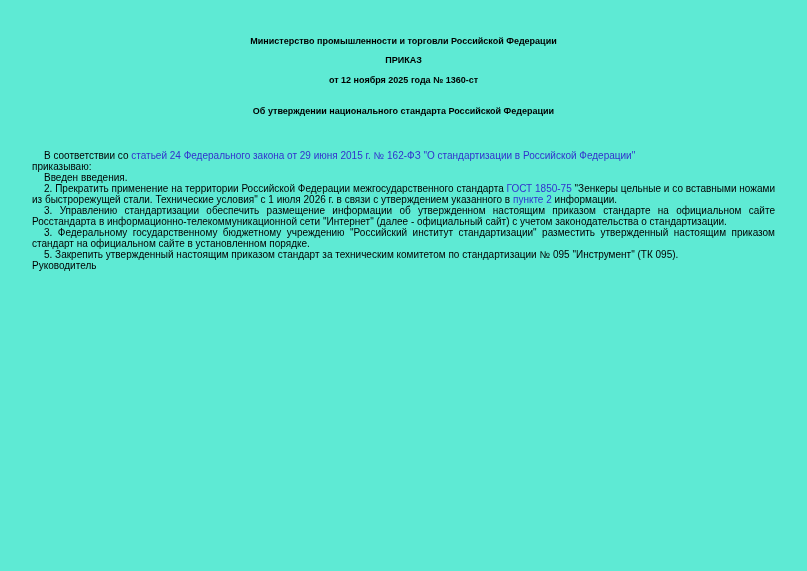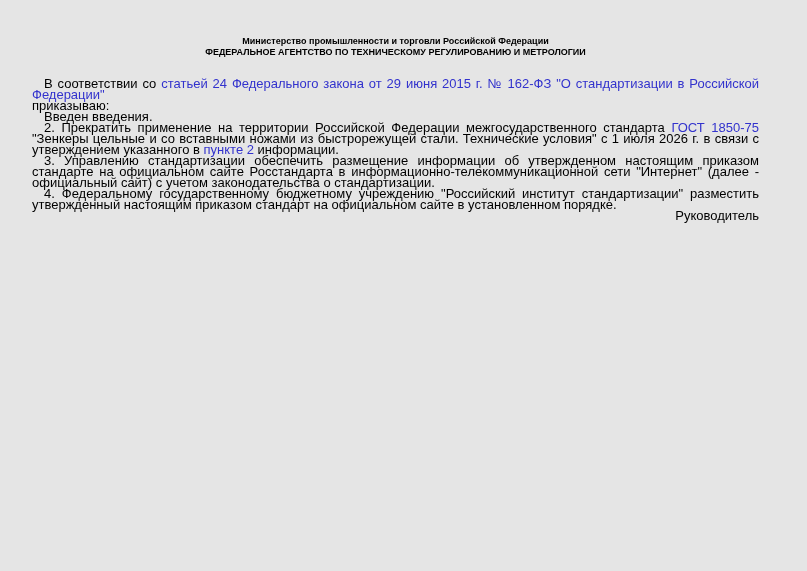--- a/index.html
+++ b/index.html
@@ -11,77 +11,80 @@
     height: 571px;
     background: #ffffff;
     font-family: "Liberation Sans", sans-serif;
     color: #000000;
     overflow: hidden;
   }
   .page {
     box-sizing: border-box;
     width: 807px;
     height: 571px;
-    padding: 36px 48px 0 32px;
-    background: #e5e5e5;
+    padding: 36px 32px 0 32px;
+    background: #5eead4;
   }
   .doc-header {
     text-align: center;
     font-weight: bold;
     font-size: 9px;
     line-height: 11px;
   }
   .doc-header p { margin: 0; }
   .doc-header p.doc-type { margin-top: 8px; }
   .doc-header p.doc-date { margin-top: 9px; }
   .doc-header p.doc-title { margin-top: 20px; }
   .doc-body {
-    margin-top: 20px;
-    font-size: 13px;
+    margin-top: 33px;
+    font-size: 10px;
     line-height: 11px;
     text-align: justify;
   }
   .para {
     margin: 0;
     text-indent: 12px;
   }
   .doc-link {
     color: var(--link-color, #3232cd);
     text-decoration: none;
     cursor: pointer;
   }
   .signature {
     margin: 0;
-    text-align: right;
+    text-align: left;
   }
   .signature p { margin: 0; }
 </style>
 </head>
 <body style="background: rgb(255, 255, 255); color: rgb(0, 0, 0);">
 
 <div class="page">
 
   <div class="doc-header">
     <p>Министерство промышленности и торговли Российской Федерации</p>
-    <p>ФЕДЕРАЛЬНОЕ АГЕНТСТВО ПО ТЕХНИЧЕСКОМУ РЕГУЛИРОВАНИЮ И МЕТРОЛОГИИ</p>
+    <p class="doc-type">ПРИКАЗ</p>
+    <p class="doc-date">от 12 ноября 2025 года № 1360-ст</p>
+    <p class="doc-title">Об утверждении национального стандарта Российской Федерации</p>
   </div>
 
   <div class="doc-body">
 
     <p class="para"><span>В соответствии со </span><a class="doc-link">статьей 24 Федерального закона от 29 июня 2015 г. № 162-ФЗ "О стандартизации в Российской Федерации"</a><br><span>приказываю:</span></p>
 
 
     <p class="para">Введен введения.</p>
 
     <p class="para"><span>2. Прекратить применение на территории Российской Федерации межгосударственного стандарта </span><a class="doc-link">ГОСТ 1850-75</a><span> "Зенкеры цельные и со вставными ножами из быстрорежущей стали. Технические условия" с 1 июля 2026 г. в связи с утверждением указанного в </span><a class="doc-link">пункте 2</a><span> информации.</span></p>
 
     <p class="para">3. Управлению стандартизации обеспечить размещение информации об утвержденном настоящим приказом стандарте на официальном сайте Росстандарта в информационно-телекоммуникационной сети "Интернет" (далее - официальный сайт) с учетом законодательства о стандартизации.</p>
 
-    <p class="para">4. Федеральному государственному бюджетному учреждению "Российский институт стандартизации" разместить утвержденный настоящим приказом стандарт на официальном сайте в установленном порядке.</p>
+    <p class="para">3. Федеральному государственному бюджетному учреждению "Российский институт стандартизации" разместить утвержденный настоящим приказом стандарт на официальном сайте в установленном порядке.</p>
 
+    <p class="para">5. Закрепить утвержденный настоящим приказом стандарт за техническим комитетом по стандартизации № 095 "Инструмент" (ТК 095).</p>
 
     <div class="signature">
       <p>Руководитель</p>
     </div>
 
   </div>
 
 </div>
 
 </body></html>

